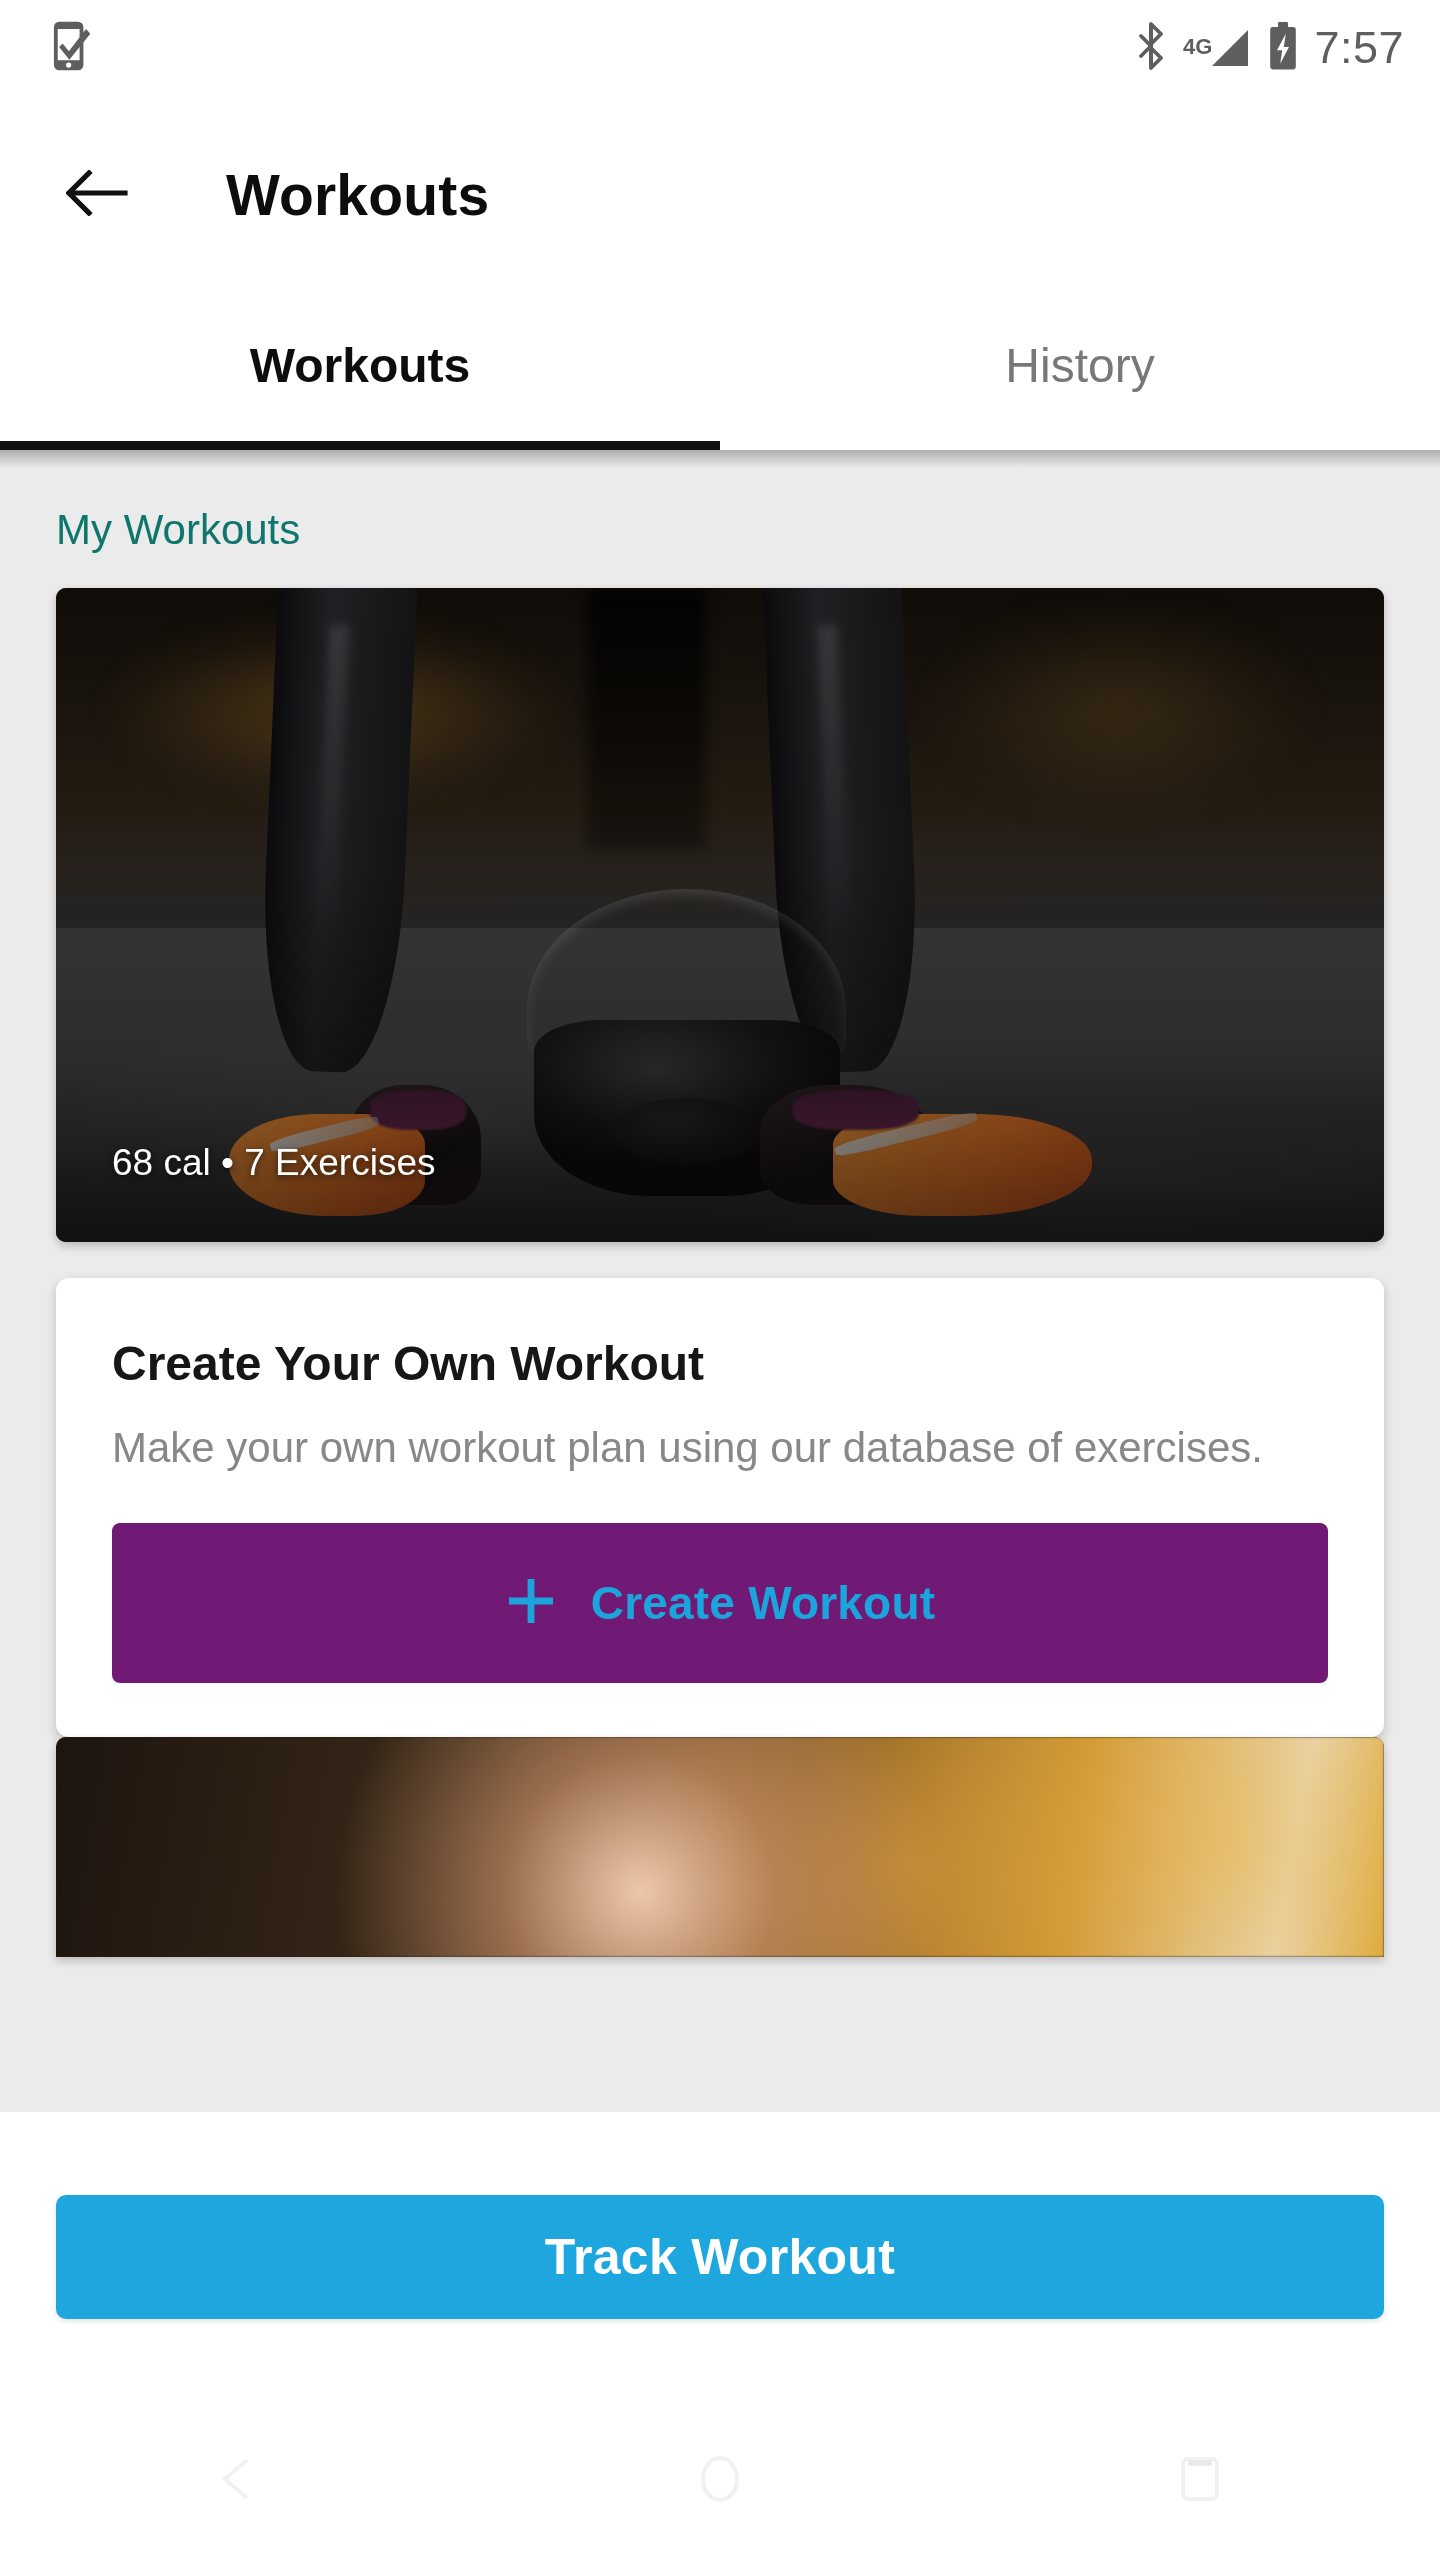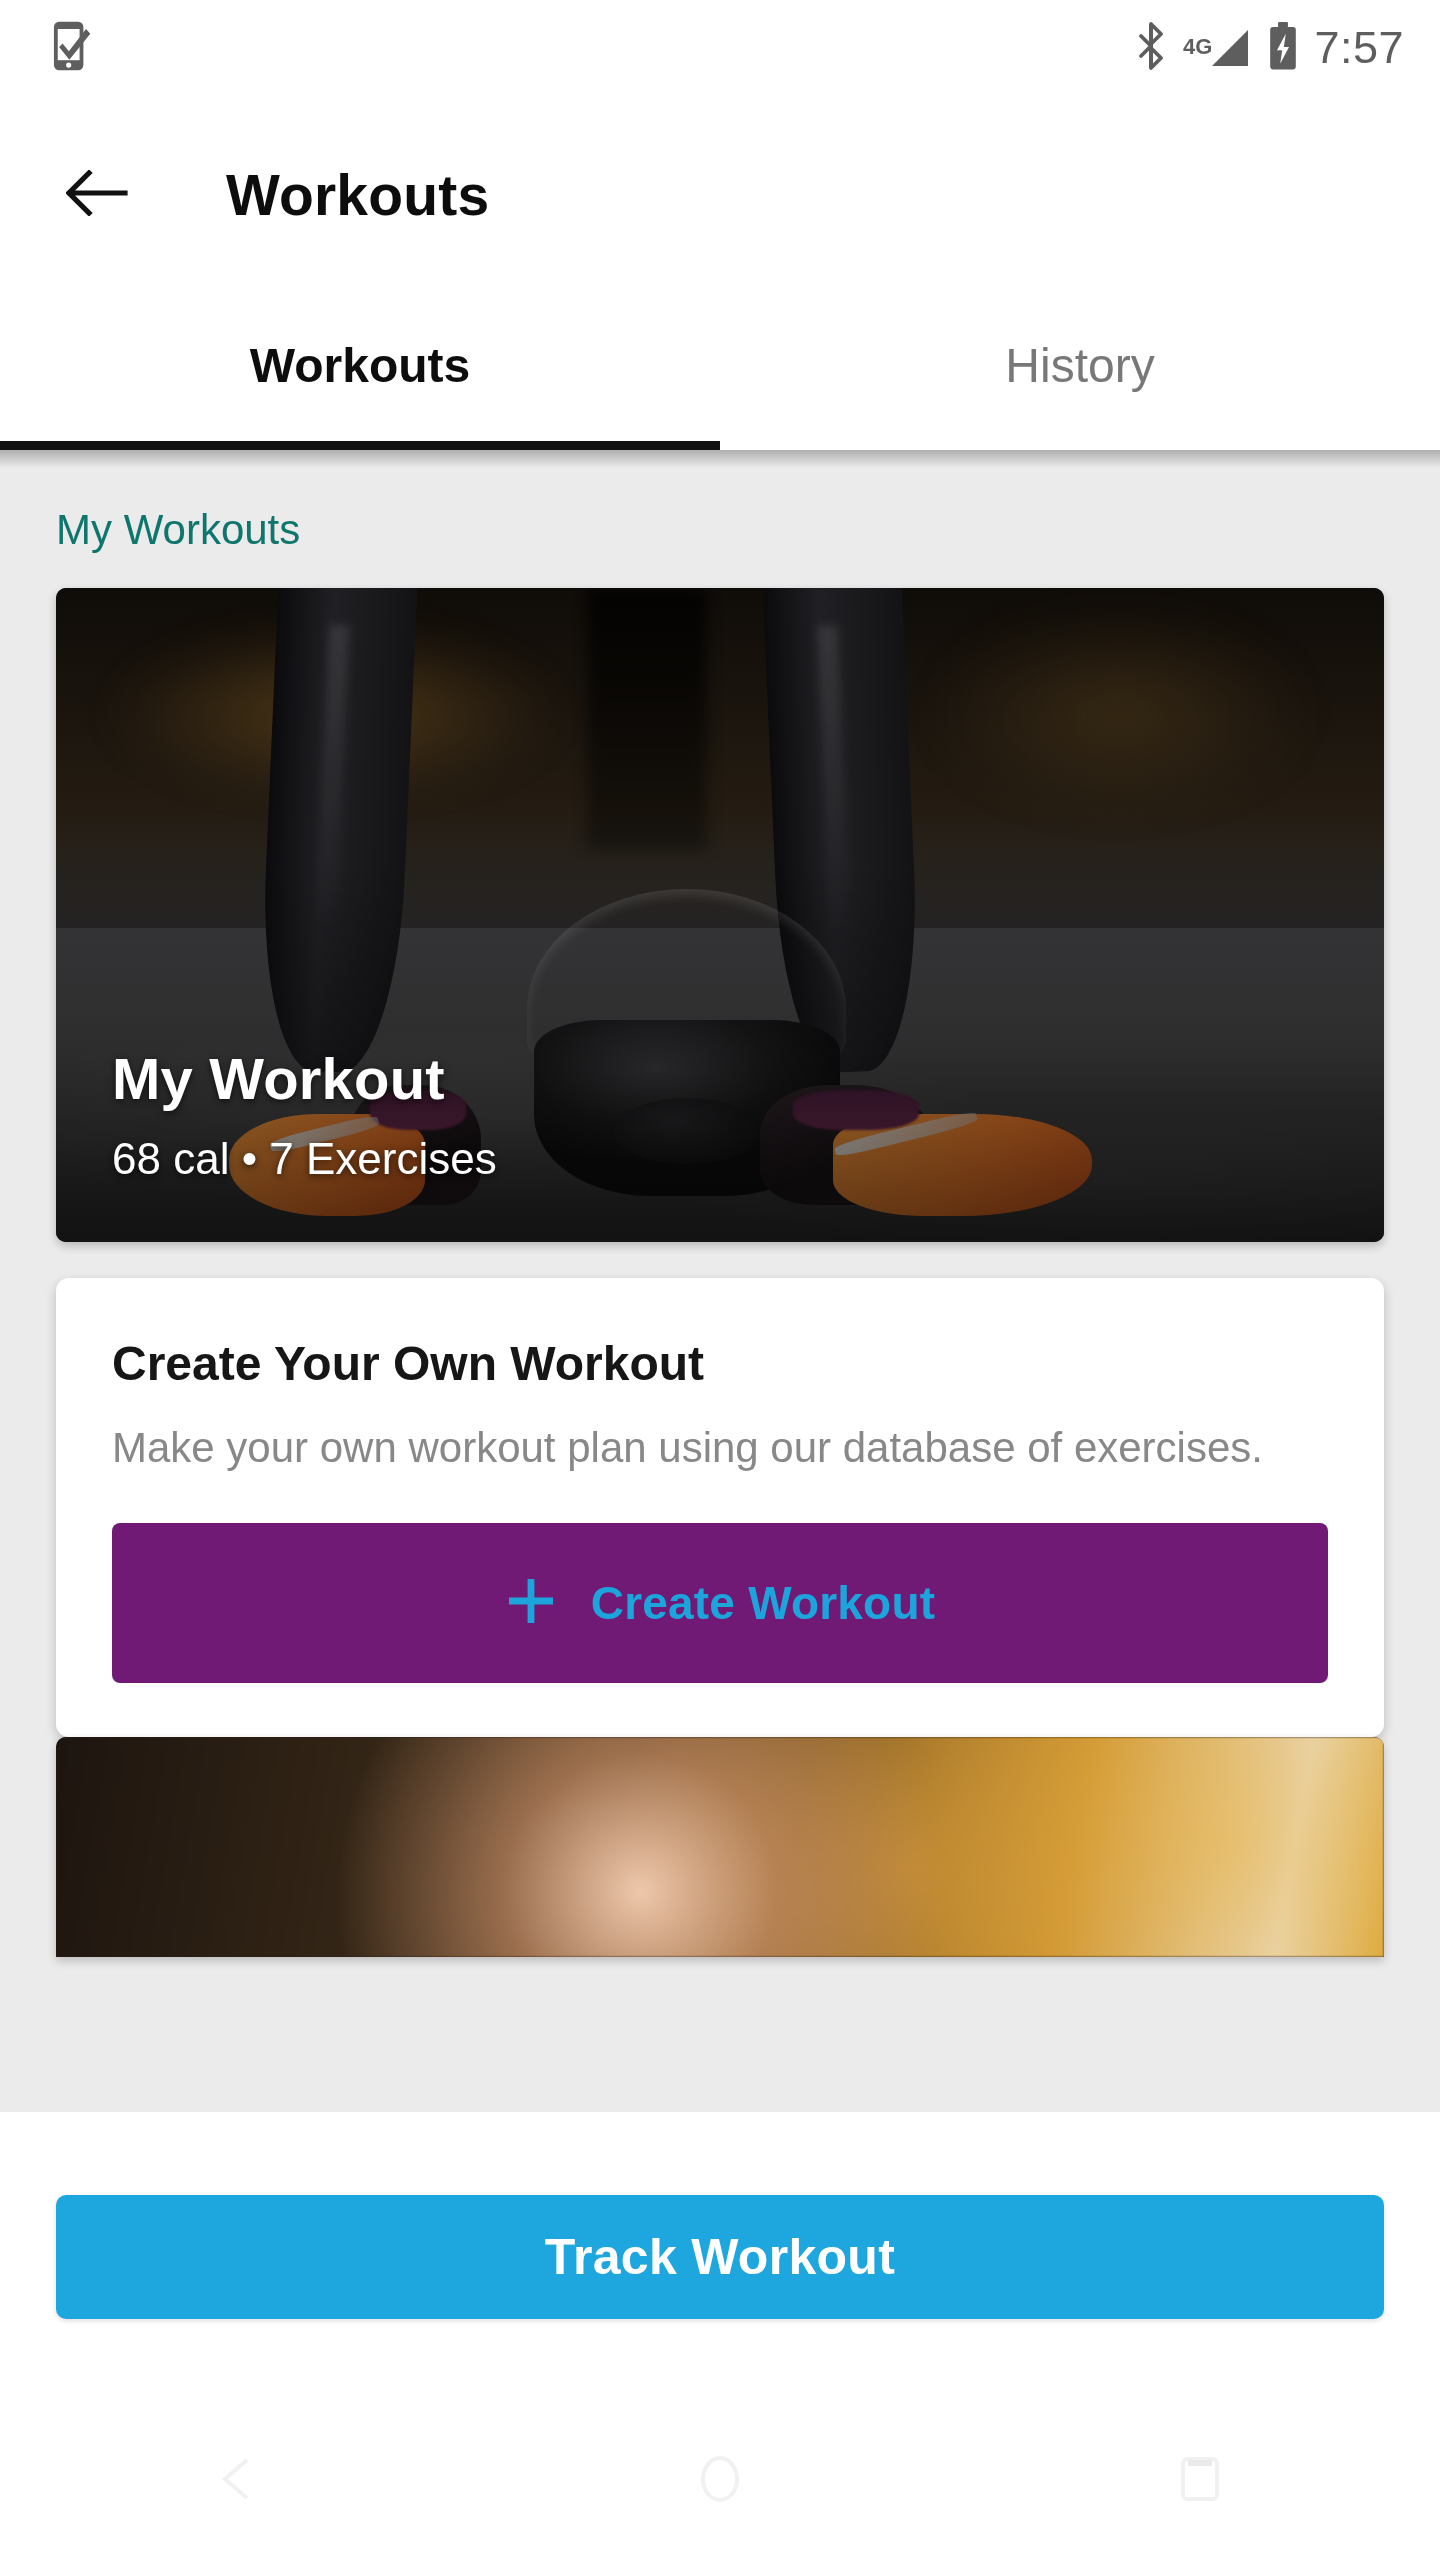--- a/index.html
+++ b/index.html
@@ -171,21 +171,21 @@
   .card-scrim{
     position:absolute; inset:0;
     background:linear-gradient(to bottom, rgba(0,0,0,0) 42%, rgba(0,0,0,0.42) 78%, rgba(0,0,0,0.62) 100%);
   }
   .hero-text{ position:absolute; left:56px; bottom:58px; }
   .hero-title{
     font-size:58px; font-weight:700; color:#ffffff;
     text-shadow:0 2px 7px rgba(0,0,0,0.65); letter-spacing:0.2px;
   }
   .hero-sub{
-    font-size:44px; color:#ffffff; margin-top:22px;
+    font-size:37px; color:#ffffff; margin-top:22px;
     text-shadow:0 2px 7px rgba(0,0,0,0.65);
   }
 
   
   .create-card{
     margin:36px 56px 0; background:#ffffff; border-radius:13px;
     padding:58px 56px 54px; box-shadow:0 4px 11px rgba(0,0,0,0.2);
   }
   .create-title{ font-size:48px; font-weight:700; color:#161616; }
   .create-desc{
@@ -331,21 +331,20 @@
       </div>
       <div class="shoe right">
         <span class="shoe-heel"></span>
         <span class="shoe-toe"></span>
         <span class="shoe-laces"></span>
         <span class="shoe-stripe"></span>
       </div>
     </div>
     <div class="card-scrim"></div>
     <div class="hero-text">
-      <div class="hero-title">My Workout</div>
       <div class="hero-sub">68 cal • 7 Exercises</div>
     </div>
   </div>
 
   <div class="create-card">
     <div class="create-title">Create Your Own Workout</div>
     <div class="create-desc">Make your own workout plan using our database of exercises.</div>
     <div class="create-btn">
       <span class="plus-icon">
         <svg width="52" height="52" viewBox="0 0 26 26">

